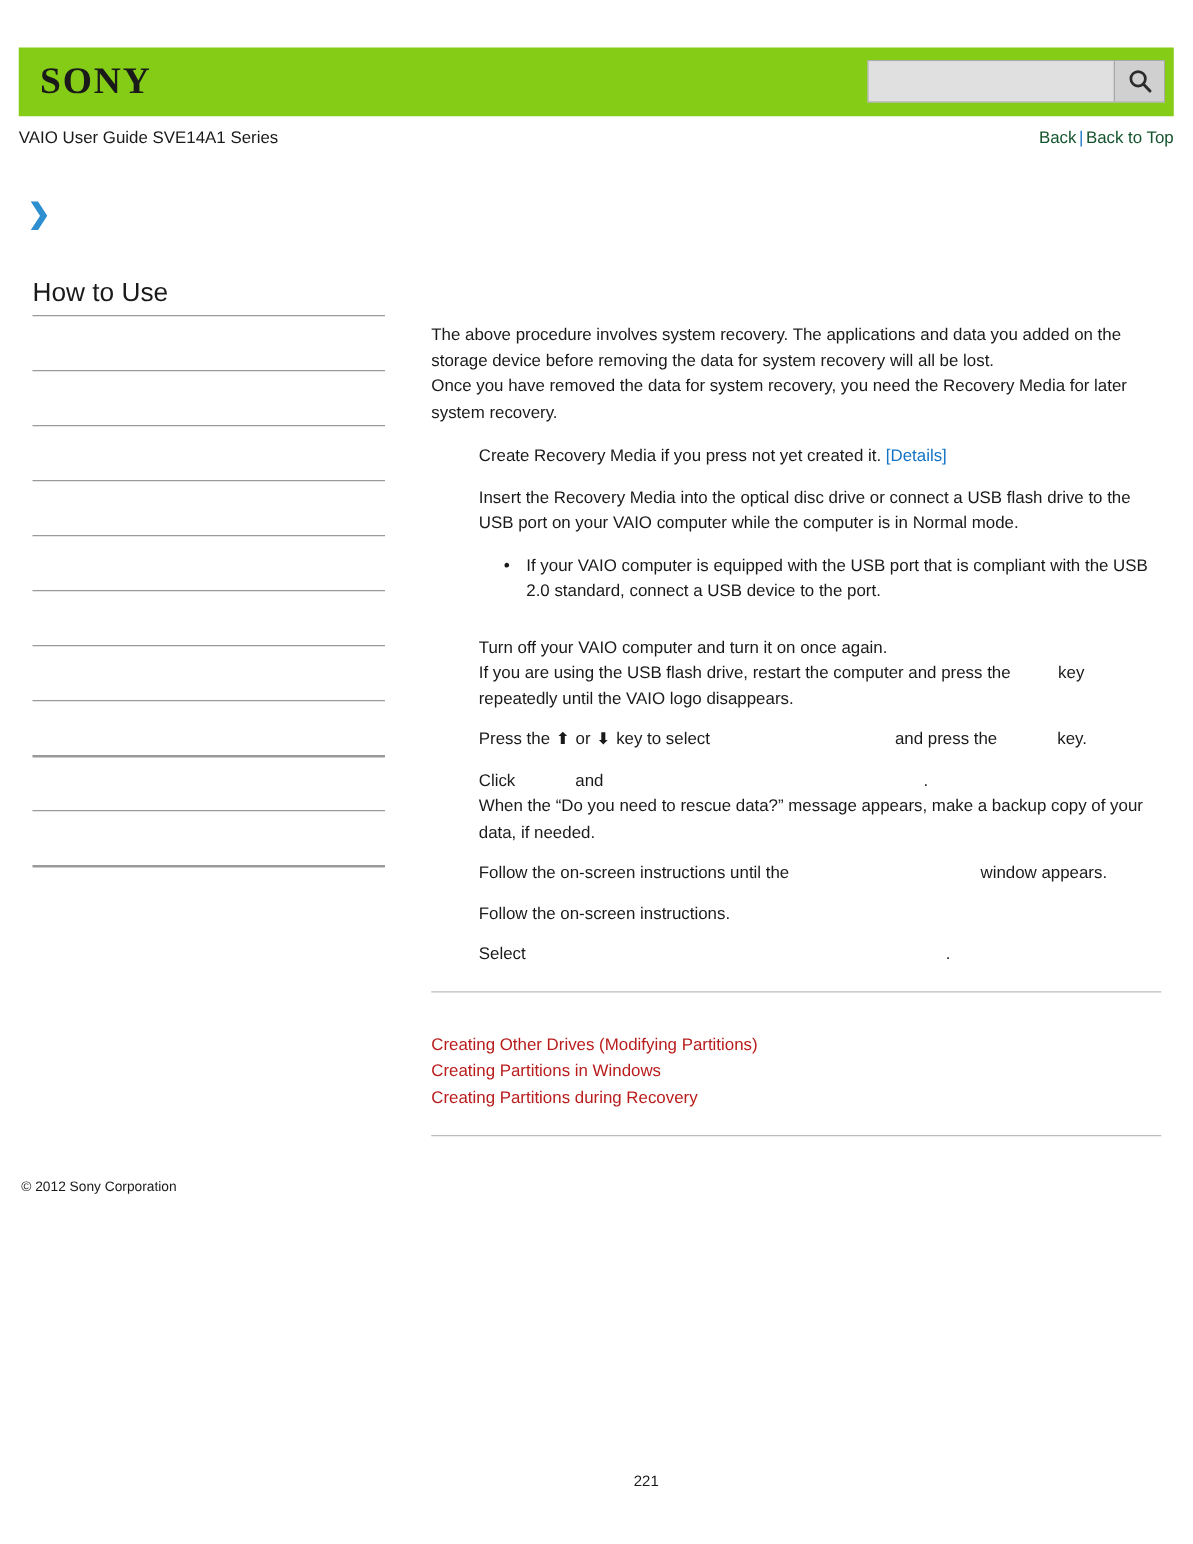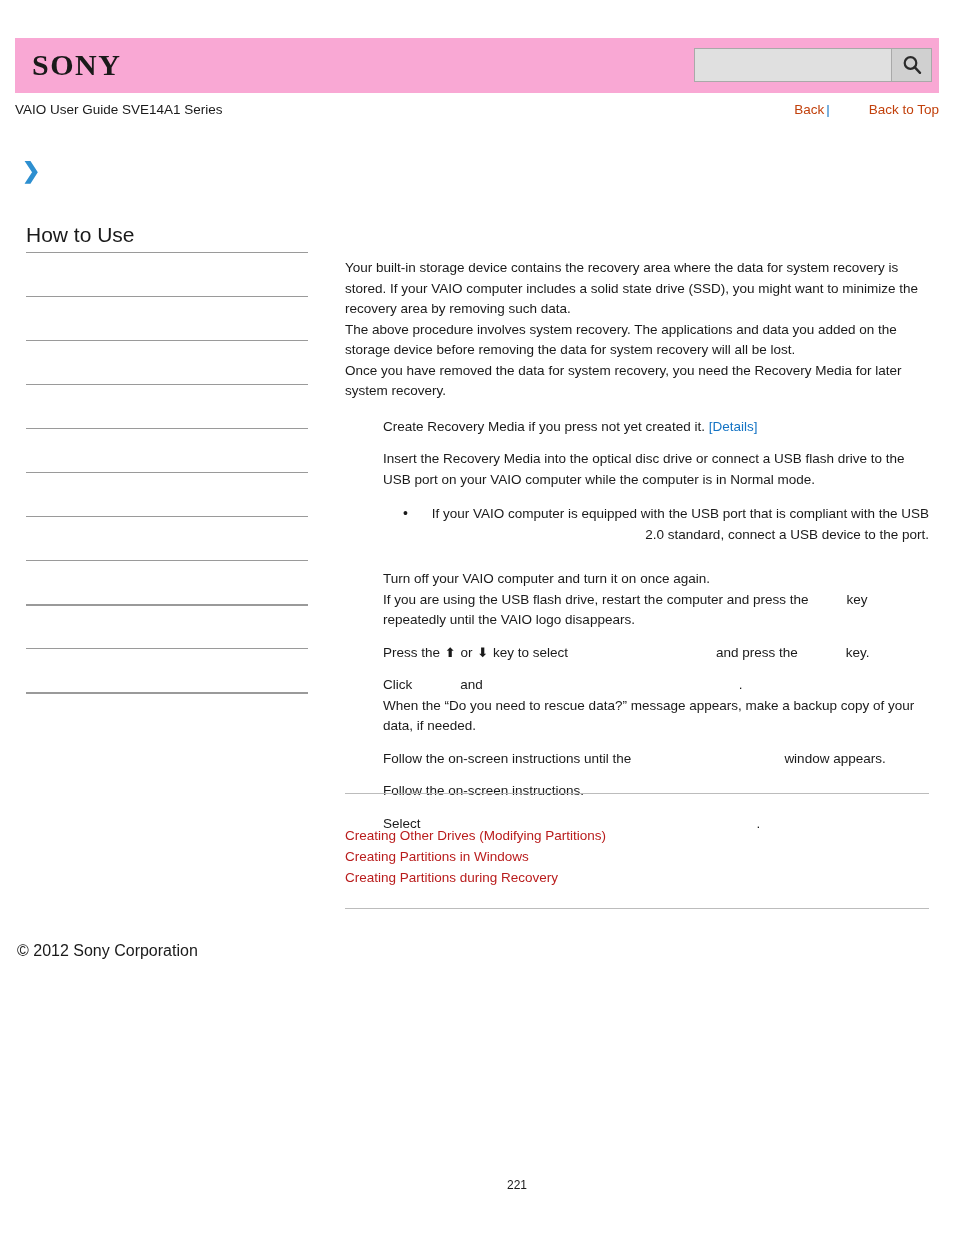--- a/index.html
+++ b/index.html
@@ -16,21 +16,21 @@
     overflow: hidden;
   }
 
   
   .header-bar {
     position: absolute;
     left: 15px;
     top: 38px;
     width: 924px;
     height: 55px;
-    background: #f9a8d4;
+    background: #84cc16;
     box-sizing: border-box;
   }
   .sony-logo {
     position: absolute;
     left: 17px;
     top: 10px;
     font-family: "Liberation Serif", serif;
     font-weight: bold;
     font-size: 30px;
     letter-spacing: 1.5px;
@@ -94,23 +94,22 @@
   .nav-links {
     position: absolute;
     right: 0;
     top: 0;
     font-size: 13.5px;
     line-height: 18px;
     white-space: nowrap;
     color: #7f7f7f;
   }
   .nav-links a {
-    color: #c2410c;
+    color: #14532d;
     text-decoration: none;
-    margin-left: 37px;
   }
   .nav-links .sep { color: #1373c4; margin: 0 2px; }
 
   
   .chevron-mark {
     position: absolute;
     left: 22px;
     top: 160px;
     font-size: 22px;
     line-height: 22px;
@@ -167,21 +166,20 @@
   .steps > li {
     margin: 0 0 0 0;
     padding: 12px 0 0 38px;
     position: relative;
   }
   .steps > li:first-child { padding-top: 15px; }
   .note-list {
     margin: 14px 0 12px 0;
     padding: 0 0 0 20px;
     list-style: none;
-    text-align: right;
   }
   .note-list li {
     position: relative;
     padding-left: 18px;
   }
   .note-list li::before {
     content: "\2022";
     position: absolute;
     left: 0;
     top: -1px;
@@ -223,21 +221,21 @@
     display: block;
     color: #b91c1c;
     text-decoration: none;
   }
 
   
   .copyright {
     position: absolute;
     left: 17px;
     top: 942px;
-    font-size: 16px;
+    font-size: 11px;
     line-height: 17px;
     color: #1a1a1a;
   }
   .page-number {
     position: absolute;
     left: 0;
     top: 1178px;
     width: 954px;
     text-align: center;
     font-size: 12px;
@@ -306,21 +304,20 @@
       <span></span>
     </div>
   <div class="nav-item thick">
       <span></span>
     </div>
 </div>
 
 <div class="content">
 
   <div class="intro">
-    <p>Your built-in storage device contains the recovery area where the data for system recovery is stored. If your VAIO computer includes a solid state drive (SSD), you might want to minimize the recovery area by removing such data.</p>
     <p>The above procedure involves system recovery. The applications and data you added on the storage device before removing the data for system recovery will all be lost.</p>
     <p>Once you have removed the data for system recovery, you need the Recovery Media for later system recovery.</p>
   </div>
 
   <ol class="steps">
 
     <li>
       <span>Create Recovery Media if you press not yet created it. </span><a class="detail-link" href="#">[Details]</a>
     </li>
 

